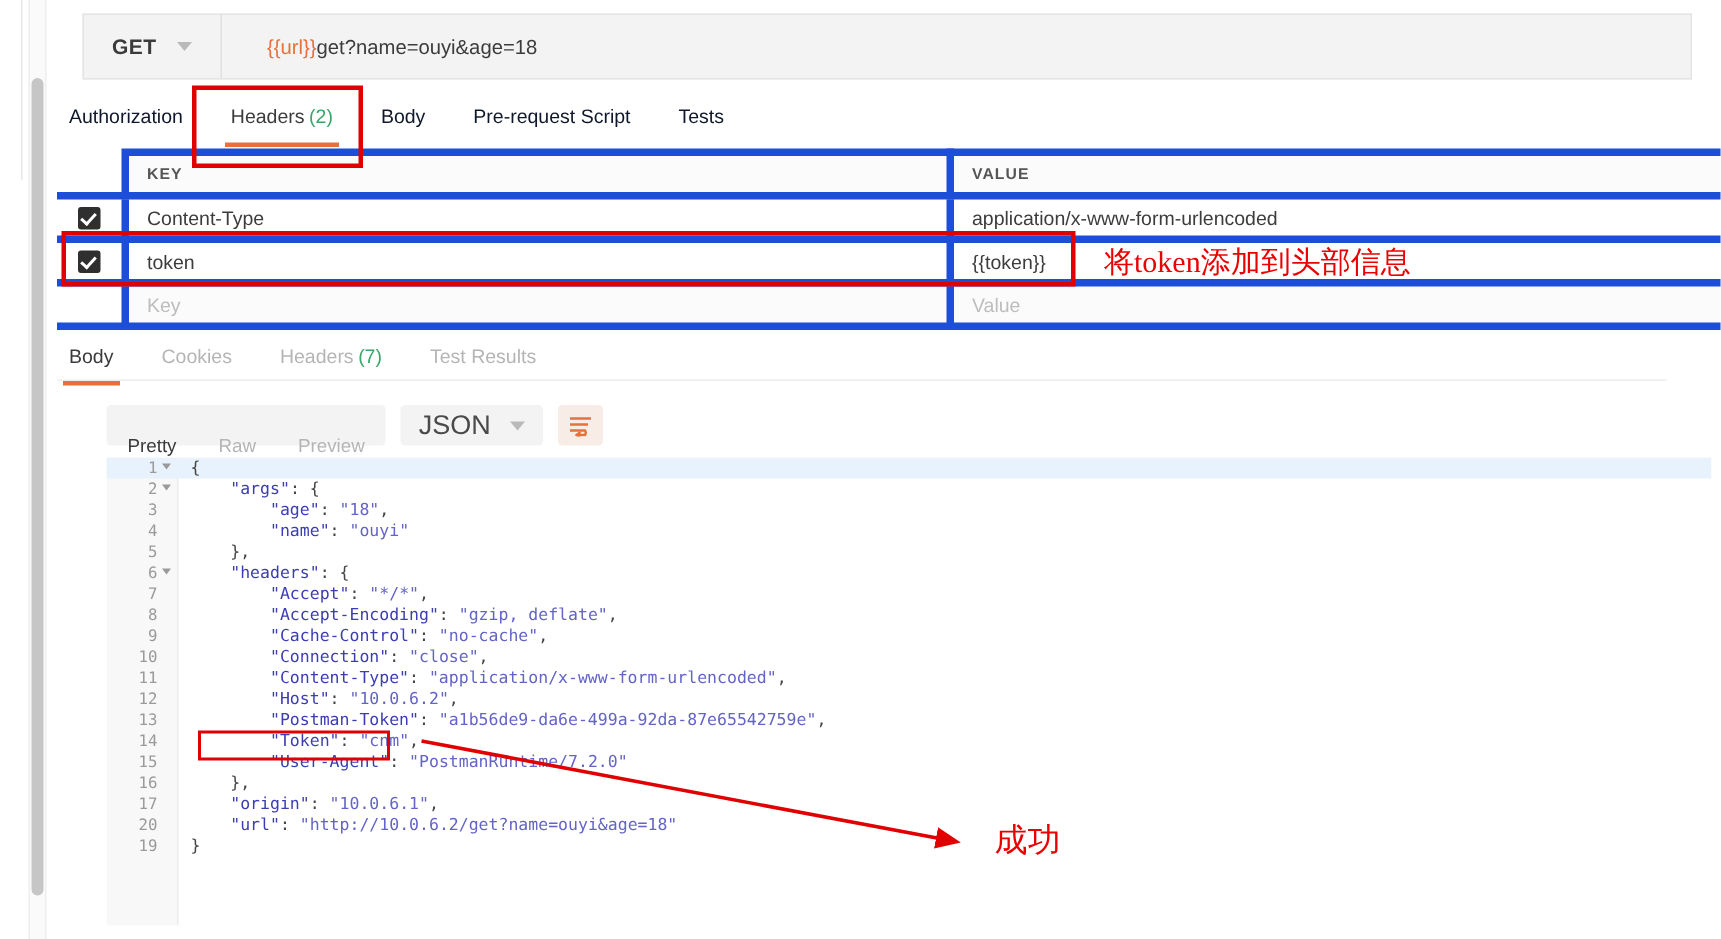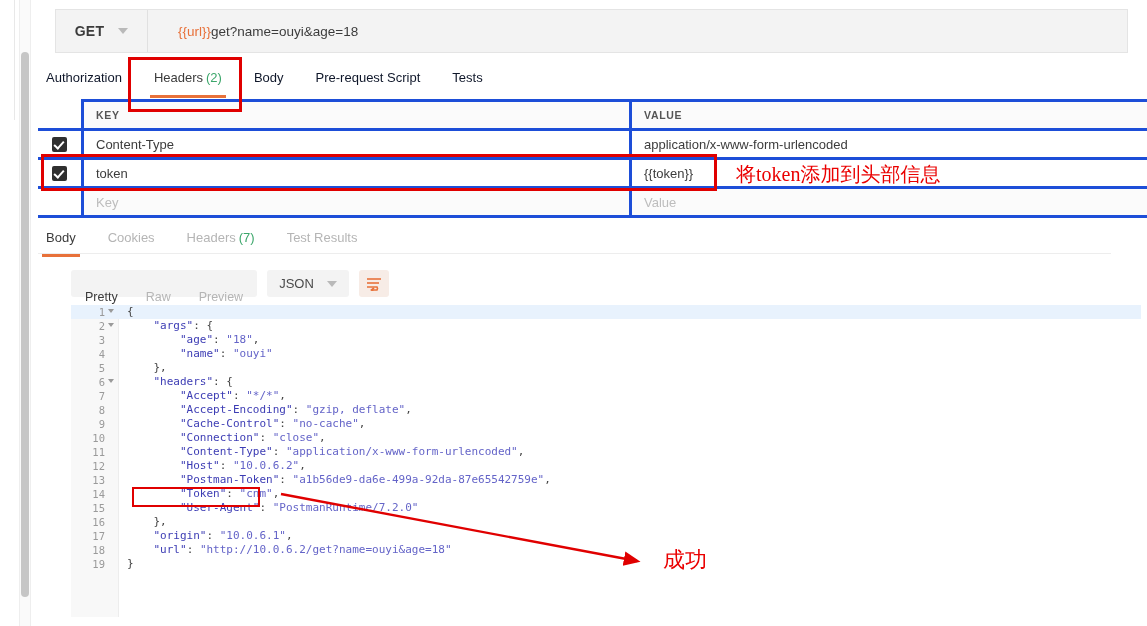--- a/index.html
+++ b/index.html
@@ -150,21 +150,21 @@
   .kv-table {
     position: absolute;
     left: 7px;
     top: 99px;
     width: 1073px;
     border-collapse: collapse;
     table-layout: fixed;
   }
   .kv-table tr { height: 29px; }
   .kv-table td, .kv-table th {
-    border: 3px solid #1d4ed8;
+    border: 5px solid #1d4ed8;
     padding: 0;
     text-align: left;
     font-weight: normal;
     vertical-align: middle;
   }
   .col-check { width: 31px; }
   .col-key   { width: 533px; }
   .col-val   { width: 509px; }
   .hdr-row   { background: #fbfbfb; height: 24px; }
   .hdr-row td {
@@ -263,21 +263,21 @@
   }
   .seg.active { color: #3b3b3b; }
   .fmt-select {
     display: flex;
     align-items: center;
     gap: 13px;
     background: #f3f3f3;
     border-radius: 3px;
     height: 27px;
     padding: 0 12px;
-    font-size: 13px;
+    font-size: 18px;
     color: #4a4a4a;
     cursor: pointer;
   }
   .wrap-btn {
     width: 30px; height: 27px;
     background: #f7ece6;
     border-radius: 3px;
     display: flex;
     align-items: center;
     justify-content: center;
@@ -484,21 +484,21 @@
         <div class="cline"><span class="ln">8</span><span class="ctext"><span class="p">        </span><span class="k">"Accept-Encoding"</span><span class="p">: </span><span class="s">"gzip, deflate"</span><span class="p">,</span></span></div>
         <div class="cline"><span class="ln">9</span><span class="ctext"><span class="p">        </span><span class="k">"Cache-Control"</span><span class="p">: </span><span class="s">"no-cache"</span><span class="p">,</span></span></div>
         <div class="cline"><span class="ln">10</span><span class="ctext"><span class="p">        </span><span class="k">"Connection"</span><span class="p">: </span><span class="s">"close"</span><span class="p">,</span></span></div>
         <div class="cline"><span class="ln">11</span><span class="ctext"><span class="p">        </span><span class="k">"Content-Type"</span><span class="p">: </span><span class="s">"application/x-www-form-urlencoded"</span><span class="p">,</span></span></div>
         <div class="cline"><span class="ln">12</span><span class="ctext"><span class="p">        </span><span class="k">"Host"</span><span class="p">: </span><span class="s">"10.0.6.2"</span><span class="p">,</span></span></div>
         <div class="cline"><span class="ln">13</span><span class="ctext"><span class="p">        </span><span class="k">"Postman-Token"</span><span class="p">: </span><span class="s">"a1b56de9-da6e-499a-92da-87e65542759e"</span><span class="p">,</span></span></div>
         <div class="cline"><span class="ln">14</span><span class="ctext"><span class="p">        </span><span class="k">"Token"</span><span class="p">: </span><span class="s">"cnm"</span><span class="p">,</span></span></div>
         <div class="cline"><span class="ln">15</span><span class="ctext"><span class="p">        </span><span class="k">"User-Agent"</span><span class="p">: </span><span class="s">"PostmanRuntime/7.2.0"</span><span class="p"></span></span></div>
         <div class="cline"><span class="ln">16</span><span class="ctext"><span class="p">    },</span></span></div>
         <div class="cline"><span class="ln">17</span><span class="ctext"><span class="p">    </span><span class="k">"origin"</span><span class="p">: </span><span class="s">"10.0.6.1"</span><span class="p">,</span></span></div>
-        <div class="cline"><span class="ln">18</span><span class="ctext"><span class="p">    </span><span class="k">"url"</span><span class="p">: </span><span class="s">"http://10.0.6.2/get?name=ouyi&amp;age=18"</span><span class="p"></span></span></div>
+        <div class="cline"><span class="ln">20</span><span class="ctext"><span class="p">    </span><span class="k">"url"</span><span class="p">: </span><span class="s">"http://10.0.6.2/get?name=ouyi&amp;age=18"</span><span class="p"></span></span></div>
         <div class="cline"><span class="ln">19</span><span class="ctext"><span class="p">}</span></span></div>
       </div>
   </div>
 
 </div>
 
 <div class="ann-box" style="left:128px; top:57px; width:114px; height:55px;"></div>
 
 <div class="ann-box" style="left:41px; top:154px; width:676px; height:37px;"></div>
 

